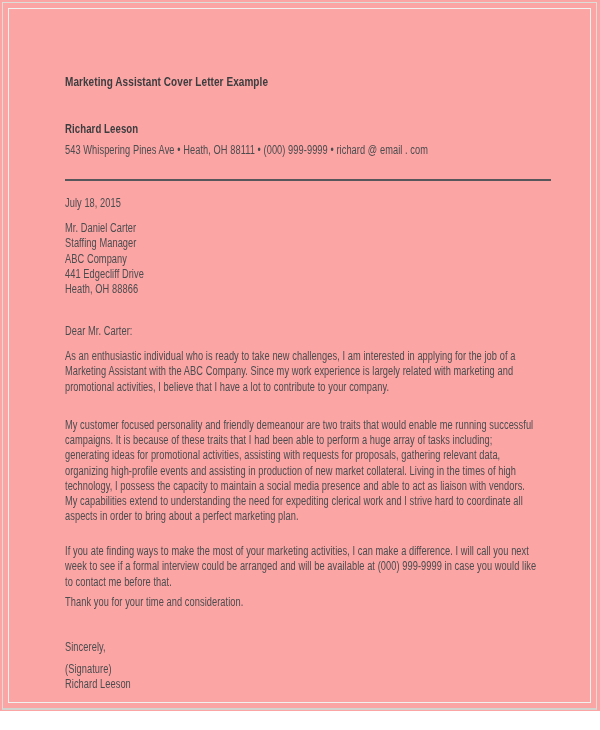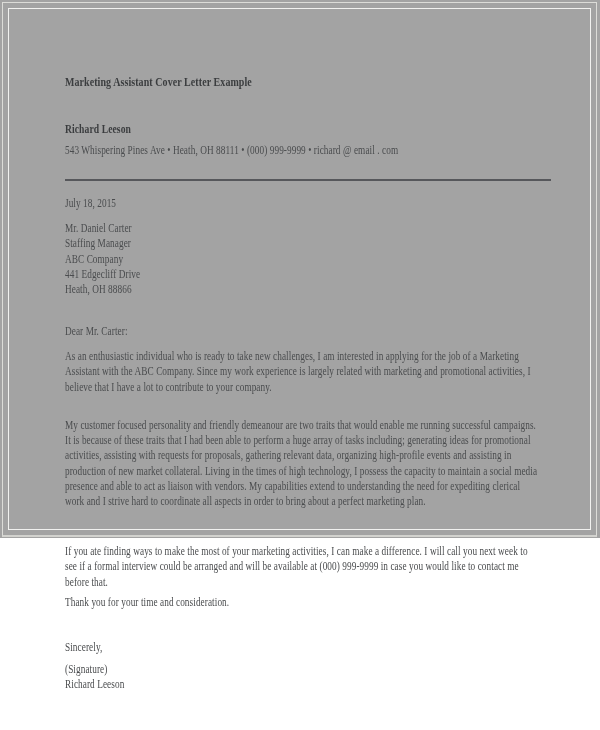--- a/index.html
+++ b/index.html
@@ -4,23 +4,22 @@
 <style>
   * { margin: 0; padding: 0; box-sizing: border-box; }
   html, body { background: #ffffff; }
   body {
     width: 600px; height: 730px;
     font-family: "Liberation Sans", "DejaVu Sans", sans-serif;
     overflow: hidden;
   }
   .doc {
     position: relative;
-    width: 600px; height: 538px;
-    background: #a3a3a3;
-    font-family: Liberation Serif, serif;
+    width: 600px; height: 711px;
+    background: #fca5a5;
   }
   
   .frame-outer {
     position: absolute; left: 2px; top: 2px; right: 3px; bottom: 1px;
     border: 1px solid #dcdcd8;
     border-bottom: 2px solid #d2d2ce;
     pointer-events: none;
   }
   .frame-inner {
     position: absolute; left: 8px; top: 8px; right: 9px; bottom: 8px;

